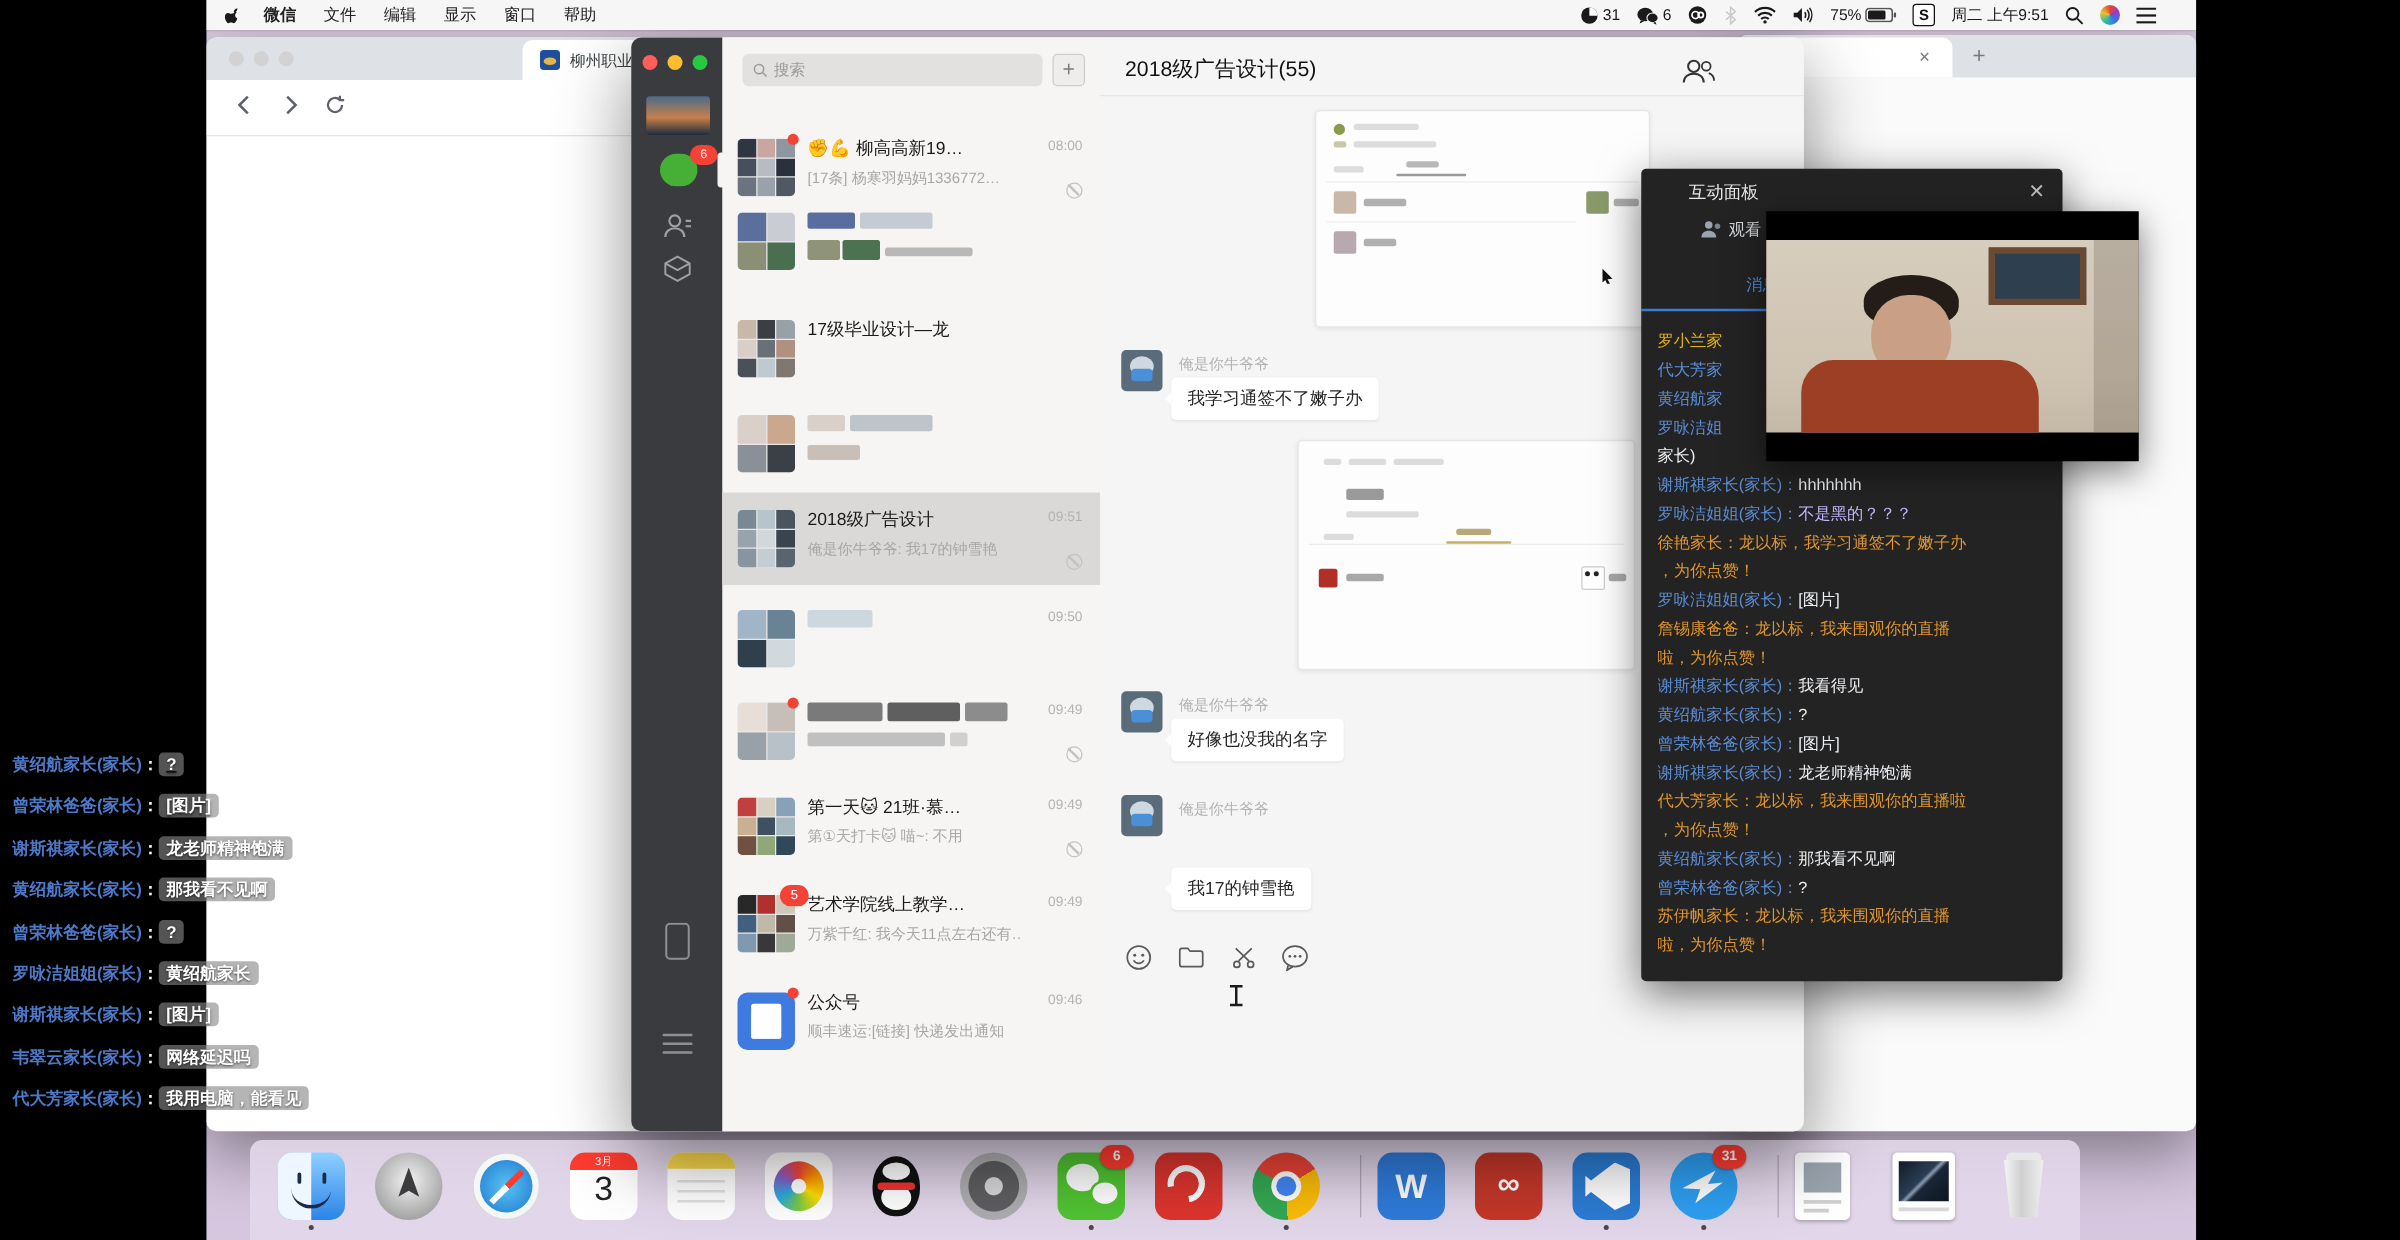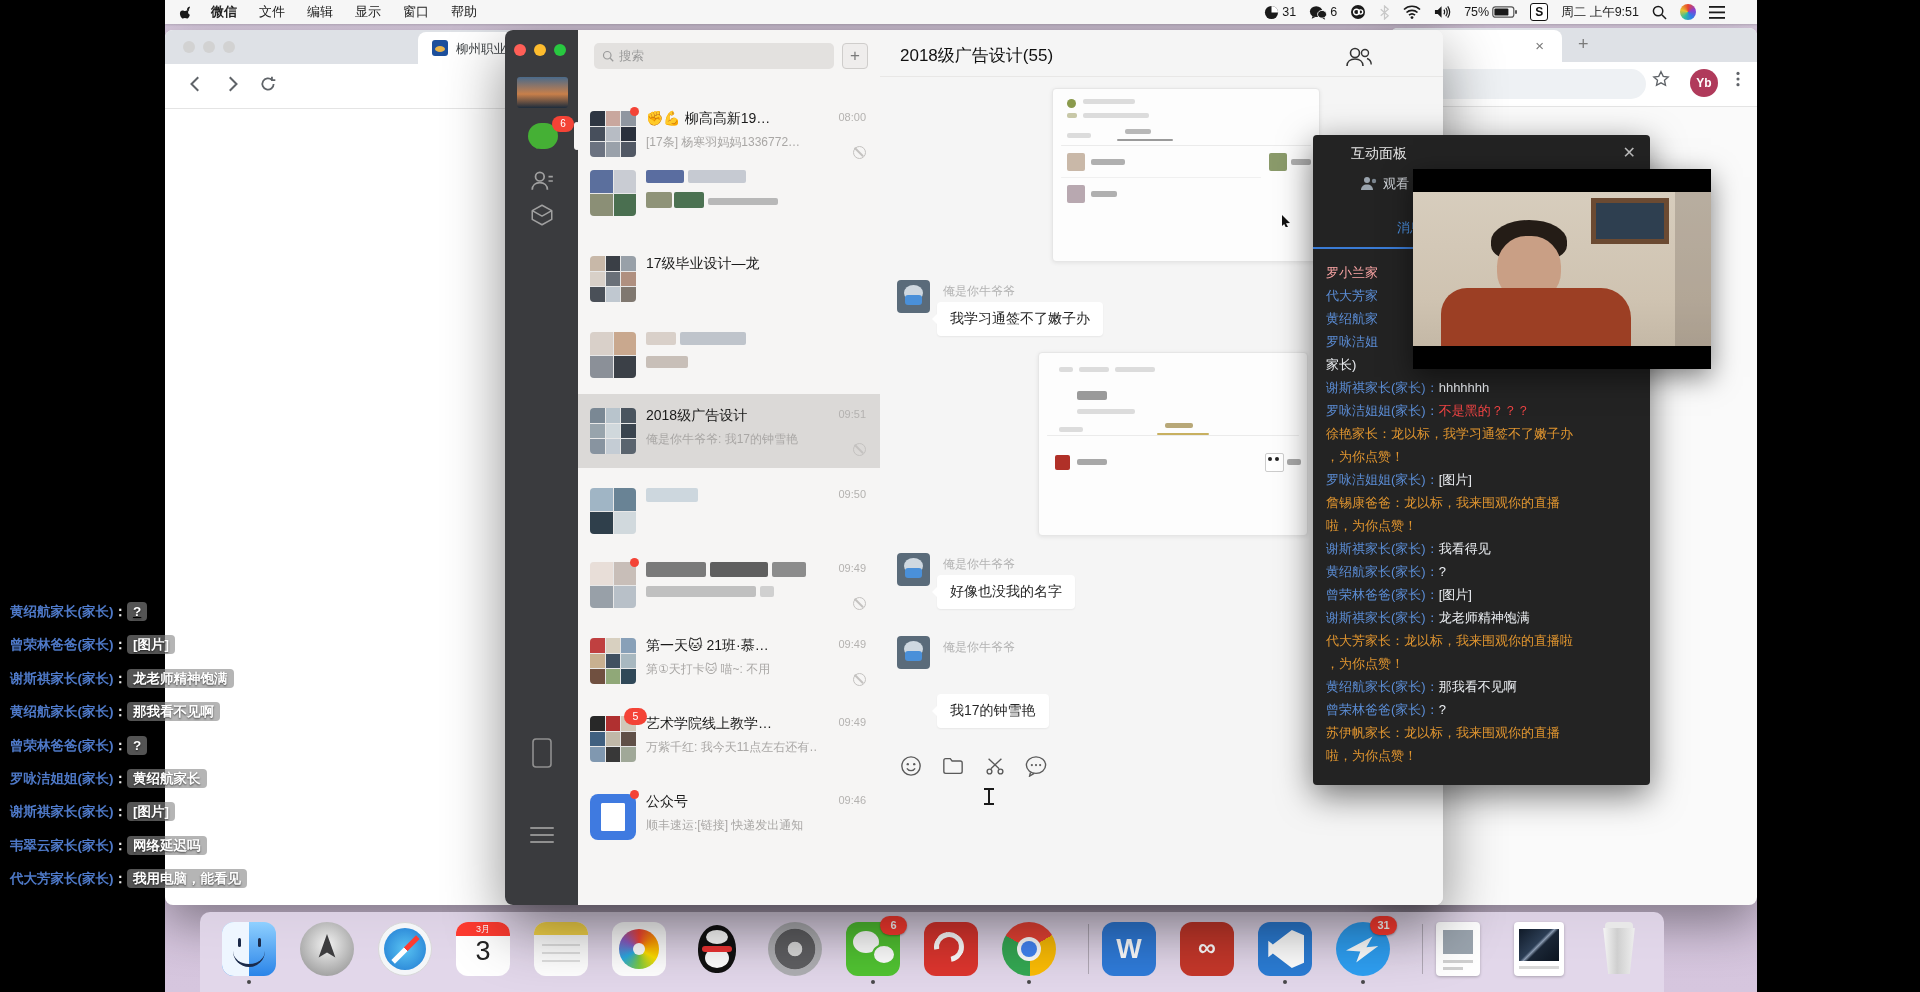--- a/index.html
+++ b/index.html
@@ -268,36 +268,20 @@
     <div id="page-divider4"></div>
   </div>
 
   <div class="abs window" id="chrome-r">
     <div class="tabbar">
       <div class="tab">
         <span class="xbtn" style="right:18px;top:7px;">×</span>
       </div>
       <span class="xbtn" style="left:188px;top:6px;font-size:18px;">+</span>
     </div>
-    <div class="toolbar">
-      <div id="urlbar-r">5</div>
-      <span class="navic" style="left:262px;top:8px;">
-        <svg width="18" height="18" viewBox="0 0 16 16">
-            <path d="M8 1.5l2 4.2 4.4.5-3.3 3 .9 4.4L8 11.4l-4 2.2.9-4.4-3.3-3 4.4-.5z" fill="none" stroke="#5f6368" stroke-width="1.2"></path>
-          </svg>
-        </span>
-      <span id="profile-r">Yb</span>
-      <span class="navic" style="left:340px;top:8px;">
-        <svg width="16" height="18" viewBox="0 0 4 16">
-            <circle cx="2" cy="3" r="1.4" fill="#5f6368"></circle>
-            <circle cx="2" cy="8" r="1.4" fill="#5f6368"></circle>
-            <circle cx="2" cy="13" r="1.4" fill="#5f6368"></circle>
-          </svg>
-        </span>
-    </div>
   </div>
 
   <div class="abs" id="wechat">
     <div id="wc-side">
       <span class="tl r" style="left:9px;top:14px;"></span>
       <span class="tl y" style="left:29px;top:14px;"></span>
       <span class="tl g" style="left:49px;top:14px;"></span>
       <div id="wc-avatar"></div>
       <div id="wc-chat-ic"></div>
       <span id="wc-chat-badge">6</span>
@@ -585,27 +569,27 @@
       <svg width="17" height="15" viewBox="0 0 17 15">
           <circle cx="6" cy="4" r="3" fill="#9aa4ae"></circle>
           <path d="M0 14c0-3.5 2.6-5.5 6-5.5s6 2 6 5.5z" fill="#9aa4ae"></path>
           <circle cx="13" cy="5" r="2.2" fill="#7a848e"></circle>
         </svg>
       </span>
     <span id="watch-label">观看</span>
     <span id="panel-tab">消息</span>
     <div id="panel-underline"></div>
     <div id="panel-lines">
-        <div class="pl"><span style="color: #fca5a5;">罗小兰家</span></div>
+        <div class="pl"><span style="color: #eab308;">罗小兰家</span></div>
         <div class="pl"><span style="color: rgb(91, 141, 214);">代大芳家</span></div>
         <div class="pl"><span style="color: rgb(91, 141, 214);">黄绍航家</span></div>
         <div class="pl"><span style="color: rgb(91, 141, 214);">罗咏洁姐</span></div>
         <div class="pl"><span style="color: rgb(236, 239, 243);">家长)</span></div>
         <div class="pl"><span style="color: rgb(91, 141, 214);">谢斯祺家长(家长)：</span><span style="color: rgb(236, 239, 243);">hhhhhhh</span></div>
-        <div class="pl"><span style="color: rgb(91, 141, 214);">罗咏洁姐姐(家长)：</span><span style="color: #ef4444;">不是黑的？？？</span></div>
+        <div class="pl"><span style="color: rgb(91, 141, 214);">罗咏洁姐姐(家长)：</span><span style="color: #c4b5fd;">不是黑的？？？</span></div>
         <div class="pl"><span style="color: rgb(224, 149, 47);">徐艳家长：龙以标，我学习通签不了嫩子办</span></div>
         <div class="pl"><span style="color: rgb(224, 149, 47);">，为你点赞！</span></div>
         <div class="pl"><span style="color: rgb(91, 141, 214);">罗咏洁姐姐(家长)：</span><span style="color: rgb(236, 239, 243);">[图片]</span></div>
         <div class="pl"><span style="color: rgb(224, 149, 47);">詹锡康爸爸：龙以标，我来围观你的直播</span></div>
         <div class="pl"><span style="color: rgb(224, 149, 47);">啦，为你点赞！</span></div>
         <div class="pl"><span style="color: rgb(91, 141, 214);">谢斯祺家长(家长)：</span><span style="color: rgb(236, 239, 243);">我看得见</span></div>
         <div class="pl"><span style="color: rgb(91, 141, 214);">黄绍航家长(家长)：</span><span style="color: rgb(236, 239, 243);">?</span></div>
         <div class="pl"><span style="color: rgb(91, 141, 214);">曾荣林爸爸(家长)：</span><span style="color: rgb(236, 239, 243);">[图片]</span></div>
         <div class="pl"><span style="color: rgb(91, 141, 214);">谢斯祺家长(家长)：</span><span style="color: rgb(236, 239, 243);">龙老师精神饱满</span></div>
         <div class="pl"><span style="color: rgb(224, 149, 47);">代大芳家长：龙以标，我来围观你的直播啦</span></div>

